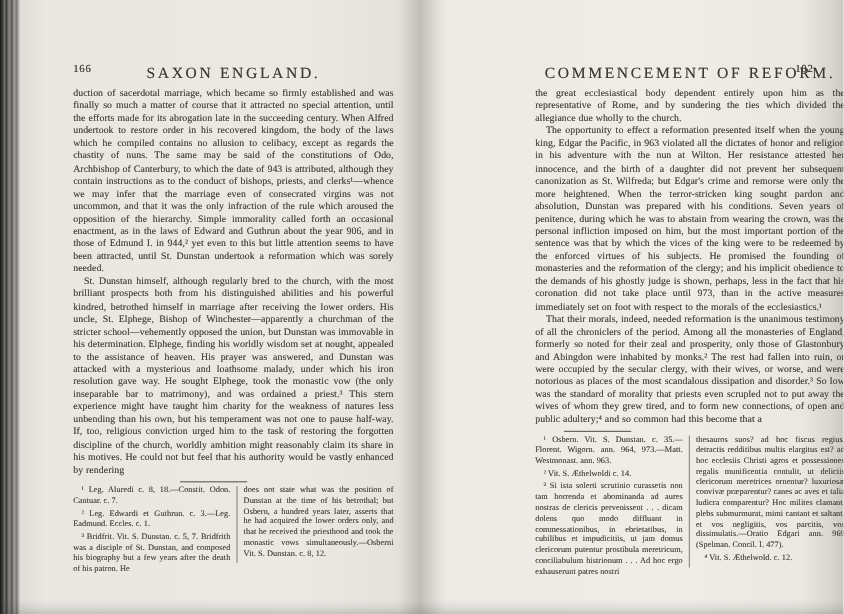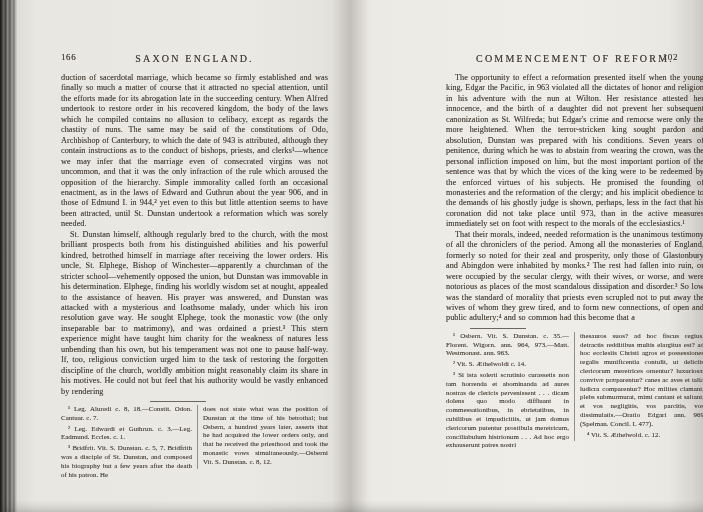--- a/index.html
+++ b/index.html
@@ -35,21 +35,21 @@
   .page-right .content{left:64px;width:258px;margin-left:32px;}
   .pghead{position:relative;height:21px;}
   .pagenum{
     position:absolute;top:0;font-size:9px;letter-spacing:0.6px;color:#3f3a32;
     text-shadow:0 0 0.5px rgba(63,58,50,0.65);
     font-family:Liberation Serif, serif;
   }
   .pagenum.pn-left{left:0;}
   .pagenum.pn-right{right:26px;}
   .running{
-    display:block;text-align:center;font-size:10px;letter-spacing:2.2px;
+    display:block;text-align:center;font-size:13px;letter-spacing:2.2px;
     color:#3f3a32;padding-top:1px;white-space:nowrap;
     text-shadow:0 0 0.5px rgba(63,58,50,0.6);
   }
   .bodytext p{
     margin:0;font-size:8.2px;line-height:10.45px;text-align:justify;
     text-indent:9px;word-spacing:0.3px;letter-spacing:0.05px;
     text-shadow:0 0 0.5px rgba(71,65,56,0.55);
     font-family:Liberation Serif, serif;
   }
   .bodytext p.cont{text-indent:0;}
@@ -98,20 +98,21 @@
     </div>
   </div>
 
   <div class="page page-right">
     <div class="content">
       <div class="pghead">
         <span class="running">COMMENCEMENT OF REFORM.</span>
         <span class="pagenum pn-right">102</span>
       </div>
       <div class="bodytext">
+        <p class="cont">the great ecclesiastical body dependent entirely upon him as the representative of Rome, and by sundering the ties which divided the allegiance due wholly to the church.</p>
         <p>The opportunity to effect a reformation presented itself when the young king, Edgar the Pacific, in 963 violated all the dictates of honor and religion in his adventure with the nun at Wilton. Her resistance attested her innocence, and the birth of a daughter did not prevent her subsequent canonization as St. Wilfreda; but Edgar's crime and remorse were only the more heightened. When the terror-stricken king sought pardon and absolution, Dunstan was prepared with his conditions. Seven years of penitence, during which he was to abstain from wearing the crown, was the personal infliction imposed on him, but the most important portion of the sentence was that by which the vices of the king were to be redeemed by the enforced virtues of his subjects. He promised the founding of monasteries and the reformation of the clergy; and his implicit obedience to the demands of his ghostly judge is shown, perhaps, less in the fact that his coronation did not take place until 973, than in the active measures immediately set on foot with respect to the morals of the ecclesiastics.¹</p>
         <p>That their morals, indeed, needed reformation is the unanimous testimony of all the chroniclers of the period. Among all the monasteries of England, formerly so noted for their zeal and prosperity, only those of Glastonbury and Abingdon were inhabited by monks.² The rest had fallen into ruin, or were occupied by the secular clergy, with their wives, or worse, and were notorious as places of the most scandalous dissipation and disorder.³ So low was the standard of morality that priests even scrupled not to put away the wives of whom they grew tired, and to form new connections, of open and public adultery;⁴ and so common had this become that a</p>
       </div>
       <div class="fnrule"></div>
       <div class="footnotes">
         <div class="fncol1">
           <p>¹ Osbern. Vit. S. Dunstan. c. 35.—Florent. Wigorn. ann. 964, 973.—Matt. Westmonast. ann. 963.</p>
           <p>² Vit. S. Æthelwoldi c. 14.</p>
           <p>³ Si ista solerti scrutinio curassetis non tam horrenda et abominanda ad aures nostras de clericis pervenissent . . . dicam dolens quo modo diffluant in commessationibus, in ebrietatibus, in cubilibus et impudicitiis, ut jam domus clericorum putentur prostibula meretricum, conciliabulum histrionum . . . Ad hoc ergo exhauserunt patres nostri</p>
         </div>

